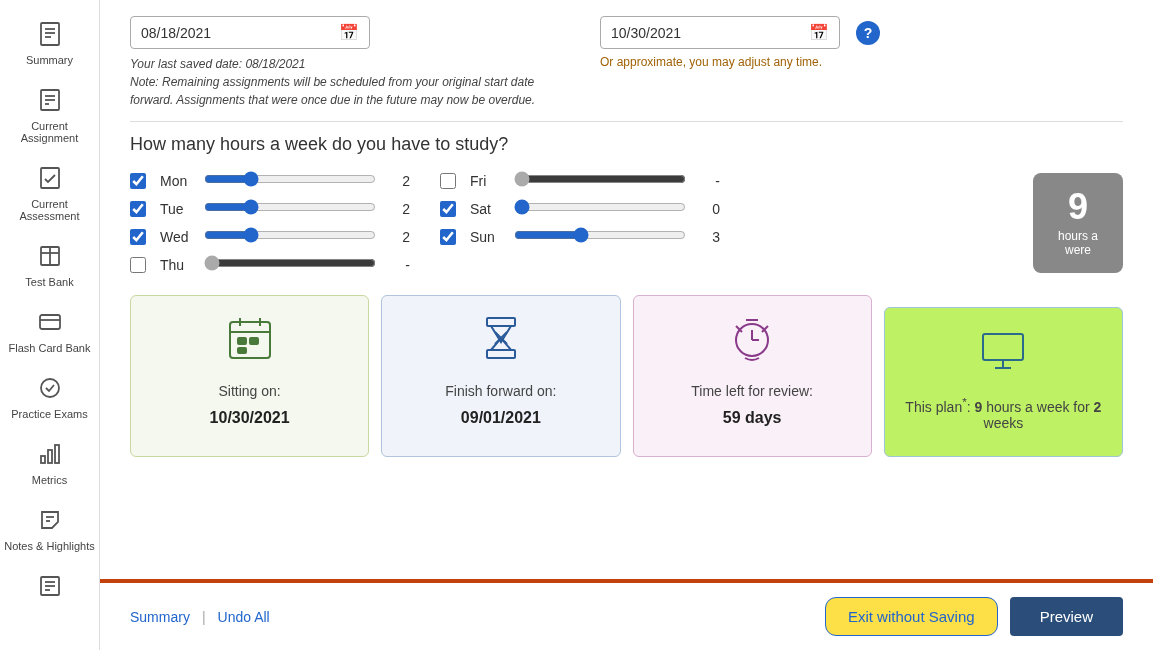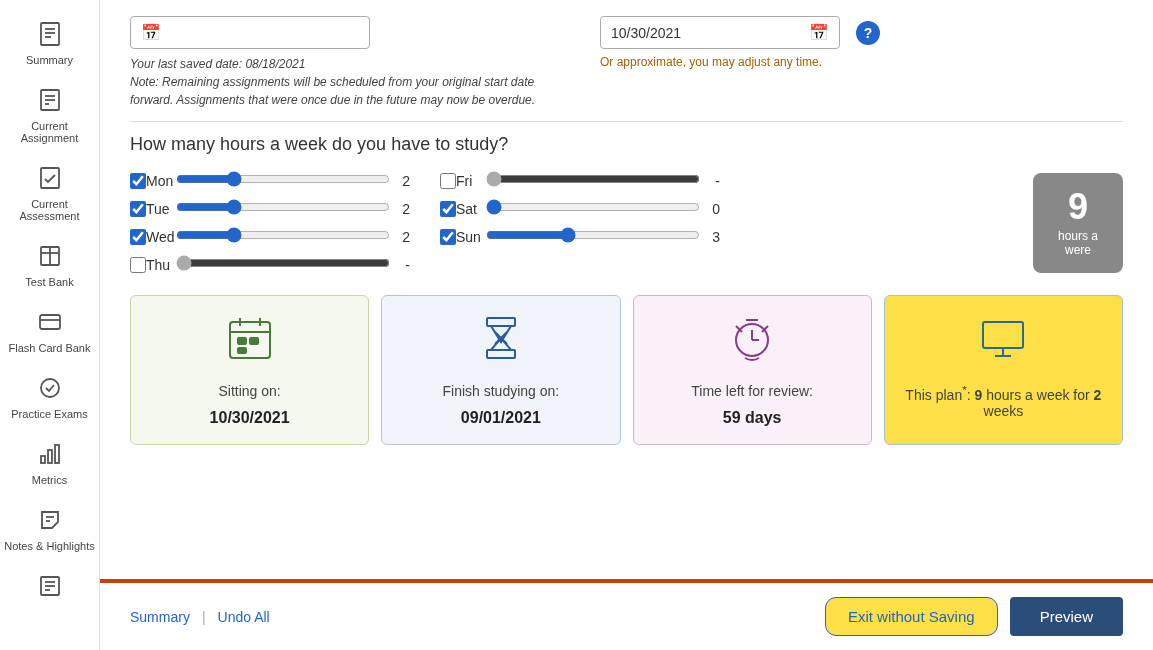--- a/index.html
+++ b/index.html
@@ -96,21 +96,21 @@
     .date-hint-right { font-size: 12px; color: #a16207; }
 
     
     .divider { border: none; border-top: 1px solid #ddd; margin: 12px 0; }
 
     
     .section-title { font-size: 18px; color: #333; margin-bottom: 16px; font-weight: normal; }
     .day-row {
       display: flex;
       align-items: center;
-      gap: 0;
+      gap: 14px;
     }
     .day-row input[type=checkbox] {
       width: 16px; height: 16px;
       accent-color: #2266cc;
       cursor: pointer;
     }
     .day-label { width: 30px; font-size: 14px; color: #333; }
     .slider-wrap { flex: 1; }
     .slider-wrap input[type=range] {
       width: 100%;
@@ -162,21 +162,21 @@
       padding: 16px;
       display: flex;
       flex-direction: column;
       align-items: center;
       gap: 10px;
       min-height: 150px;
     }
     .card-green { background: #f5f8ee; border-color: #c8d8a0; }
     .card-blue { background: #f0f4fa; border-color: #b0c4de; }
     .card-purple { background: #faf0f8; border-color: #d8b0d0; }
-    .card-teal { background: #fde047; border-color: #a0c4d8; }
+    .card-teal { background: #bef264; border-color: #a0c4d8; margin-top: 12px; }
 
     .card-icon { font-size: 40px; }
     .card-label { font-size: 14px; color: #444; text-align: center; }
     .card-value { font-size: 16px; font-weight: bold; color: #222; }
 
     
     .footer {
       border-top: 4px solid #c2410c;
       padding: 14px 30px;
       display: flex;
@@ -321,20 +321,21 @@
   </div>
 
 </div>
 
 <div class="main">
   <div class="content">
 
     <div class="date-row">
       <div class="date-section">
         <div class="date-input-wrap">
+          <input type="text" value="08/18/2021" style="">
           <span class="cal-icon">📅</span>
         </div>
         <div class="date-hint">
           <span>Your last saved date: 08/18/2021</span><br>
           <span>Note: Remaining assignments will be scheduled from your original start date forward. Assignments that were once due in the future may now be overdue.</span>
         </div>
       </div>
       <div class="date-section">
         <div style="display:flex;align-items:center;gap:8px;">
           <div class="date-input-wrap">
@@ -452,21 +453,21 @@
             <rect x="12" y="38" width="28" height="8" rx="1"></rect>
             <path d="M16 14 L26 30 L36 14" fill="none"></path>
             <path d="M16 38 L26 26 L36 38" fill="none"></path>
 
             <line x1="16" y1="14" x2="36" y2="14"></line>
             <line x1="16" y1="38" x2="36" y2="38"></line>
             <line x1="20" y1="20" x2="32" y2="32"></line>
             <line x1="32" y1="20" x2="20" y2="32"></line>
           </svg>
         </div>
-        <span class="card-label">Finish studying on:</span>
+        <span class="card-label">Finish forward on:</span>
         <span class="card-value">09/01/2021</span>
       </div>
 
       <div class="card card-purple">
         <div class="card-icon">
           <svg class="card-svg" viewBox="0 0 52 52" fill="none" stroke="#8a3a8a" stroke-width="2">
             <circle cx="26" cy="28" r="16"></circle>
             <line x1="26" y1="28" x2="26" y2="18"></line>
             <line x1="26" y1="28" x2="33" y2="28"></line>
             <line x1="10" y1="14" x2="16" y2="20"></line>

